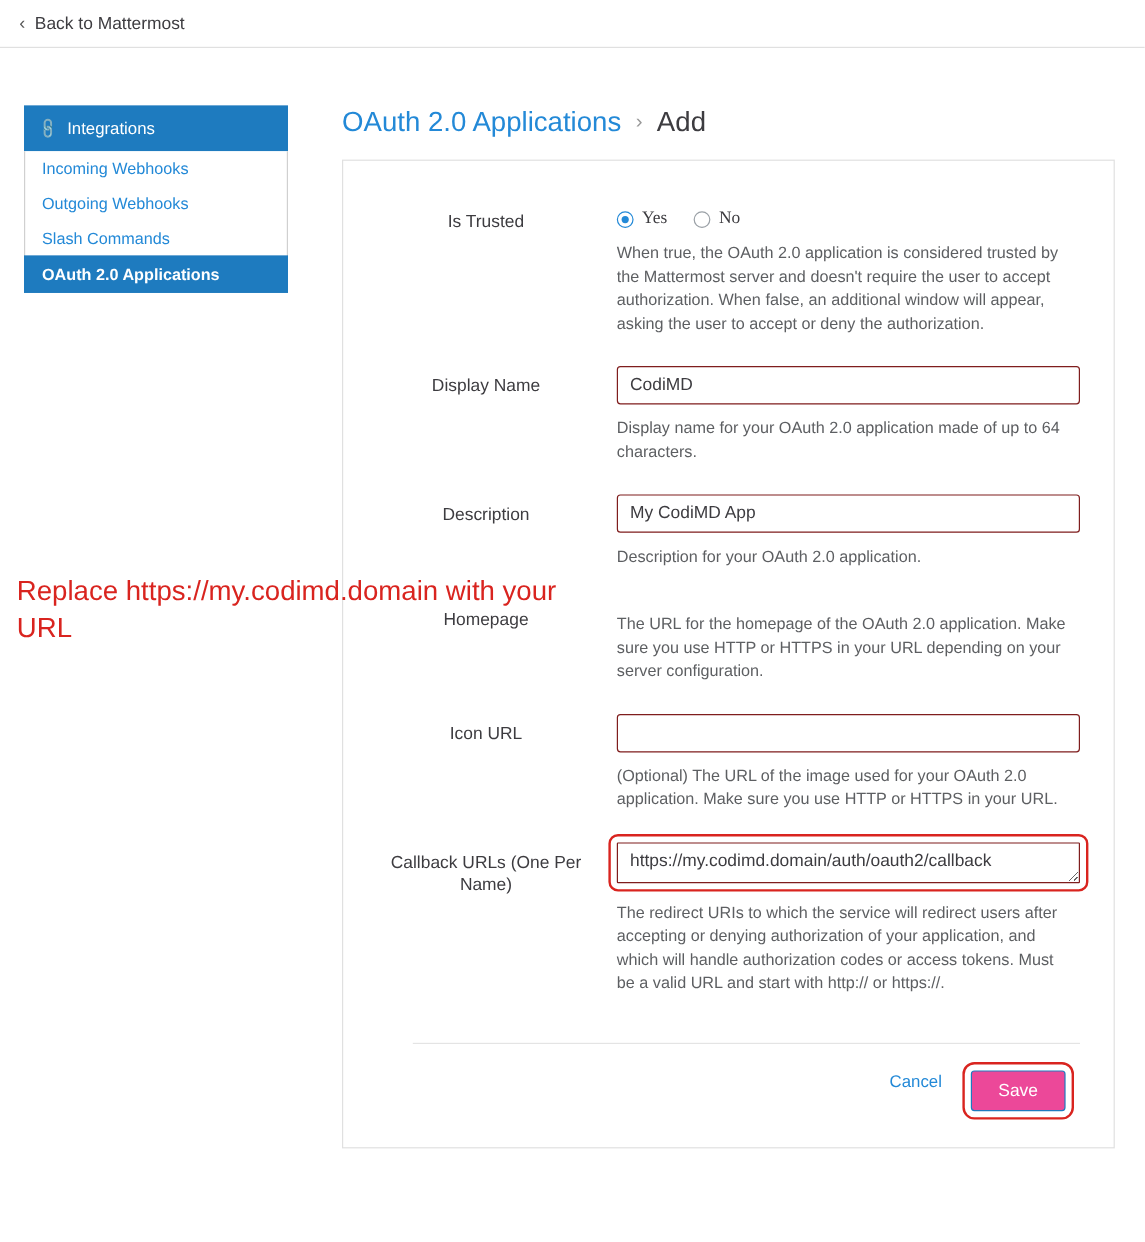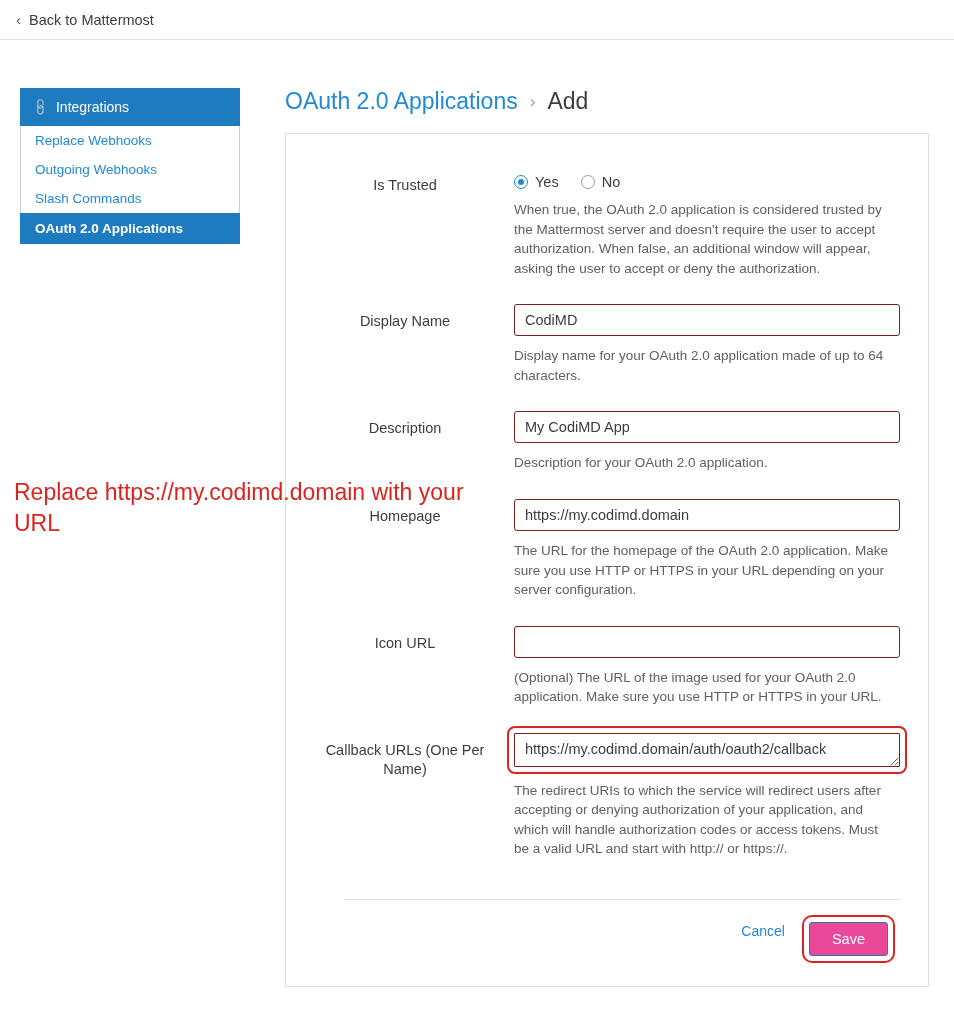--- a/index.html
+++ b/index.html
@@ -123,20 +123,21 @@
     border: 1px solid #7f1d1d;
     border-radius: 3px;
     background: #fff;
     outline: none;
   }
   textarea { resize: vertical; height: 34px; line-height: 1.2; overflow: hidden; }
   .radio-group {
     display: flex;
     gap: 22px;
     padding-top: 6px;
+    font-family: Liberation Serif, serif;
   }
   .radio-opt { display: flex; align-items: center; gap: 7px; font-size: 14.5px; cursor: pointer; }
   .radio {
     width: 14px; height: 14px; border-radius: 50%;
     border: 1px solid #9aa0a6; background: #fff;
     display: inline-block; position: relative;
   }
   .radio.checked { border-color: #2389d7; }
   .radio.checked::after {
     content: ""; position: absolute; left: 3px; top: 3px;
@@ -182,21 +183,21 @@
 
 <div class="layout">
 
   <div class="sidebar">
     <div class="side-head">
       <span class="link-icon">🔗</span>
       <span>Integrations</span>
     </div>
     <div class="side-list">
       <div class="side-item">
-        <span>Replace Webhooks</span>
+        <span>Incoming Webhooks</span>
       </div>
       <div class="side-item">
         <span>Outgoing Webhooks</span>
       </div>
       <div class="side-item">
         <span>Slash Commands</span>
       </div>
       <div class="side-item active">
         <span>OAuth 2.0 Applications</span>
       </div>
@@ -241,21 +242,20 @@
         <div class="form-label">Description</div>
         <div class="form-field">
           <input type="text" value="My CodiMD App" style="">
           <div class="help-text">Description for your OAuth 2.0 application.</div>
         </div>
       </div>
 
       <div class="form-row">
         <div class="form-label">Homepage</div>
         <div class="form-field">
-          <input type="text" class="highlight" value="https://my.codimd.domain" style="">
           <div class="help-text">The URL for the homepage of the OAuth 2.0 application. Make sure you use HTTP or HTTPS in your URL depending on your server configuration.</div>
         </div>
       </div>
 
       <div class="form-row">
         <div class="form-label">Icon URL</div>
         <div class="form-field">
           <input type="text" value="" style="">
           <div class="help-text">(Optional) The URL of the image used for your OAuth 2.0 application. Make sure you use HTTP or HTTPS in your URL.</div>
         </div>

